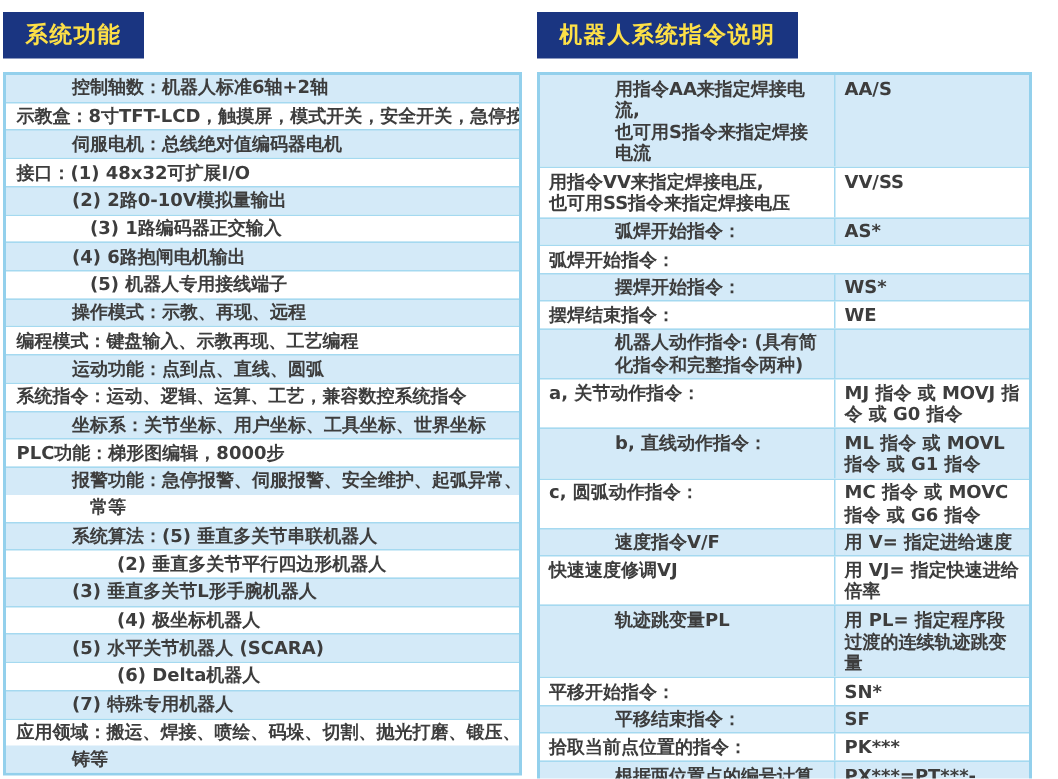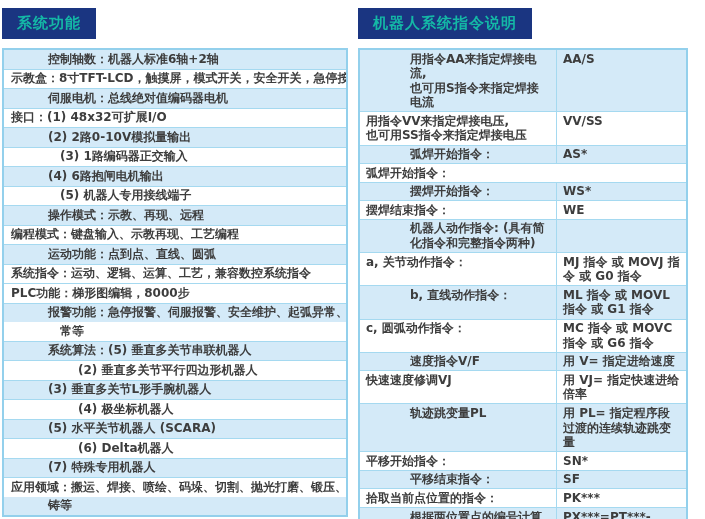--- a/index.html
+++ b/index.html
@@ -10,21 +10,21 @@
     --outer:#93d0ec;
     --text:#3d3d3d;
   }
   *{box-sizing:border-box;margin:0;padding:0;}
   html,body{width:705px;height:519px;overflow:hidden;background:#fff;
     font-family:"DejaVu Sans",sans-serif;color:var(--text);}
   .page{position:relative;width:705px;height:519px;display:flex;}
   .col{display:flex;flex-direction:column;}
   .col-left{width:348px;margin-left:2px;}
   .col-right{width:330px;margin-left:8px;}
-  .badge{background:var(--header-bg);color:#14b8a6;font-weight:700;font-size:15px;
+  .badge{background:var(--header-bg);color:#fde047;font-weight:700;font-size:15px;
     height:31px;line-height:31px;padding:0 15px;margin-top:8px;
     display:inline-block;align-self:flex-start;letter-spacing:1px;}
   .table{border:2px solid var(--outer);margin-top:9px;background:#fff;}
   
   .lt{width:346px;height:469px;display:flex;flex-direction:column;}
   .lt-line{flex:1;display:flex;align-items:center;font-size:12px;font-weight:700;
     white-space:nowrap;overflow:hidden;border-top:1px solid var(--border);}
   .lt-line.first,.lt-line.cont{border-top:none;}
   .ind-0{padding-left:7px;}
   .ind-1{padding-left:56px;}
@@ -51,20 +51,21 @@
         <div class="lt-line ind-0 bg-blue">伺服电机：总线绝对值编码器电机</div>
         <div class="lt-line ind-0 bg-white">接口：(1) 48x32可扩展I/O</div>
         <div class="lt-line ind-1 bg-blue">(2) 2路0-10V模拟量输出</div>
         <div class="lt-line ind-1 bg-white">(3) 1路编码器正交输入</div>
         <div class="lt-line ind-1 bg-blue">(4) 6路抱闸电机输出</div>
         <div class="lt-line ind-1 bg-white">(5) 机器人专用接线端子</div>
         <div class="lt-line ind-0 bg-blue">操作模式：示教、再现、远程</div>
         <div class="lt-line ind-0 bg-white">编程模式：键盘输入、示教再现、工艺编程</div>
         <div class="lt-line ind-0 bg-blue">运动功能：点到点、直线、圆弧</div>
         <div class="lt-line ind-0 bg-white">系统指令：运动、逻辑、运算、工艺，兼容数控系统指令</div>
+        <div class="lt-line ind-0 bg-blue">坐标系：关节坐标、用户坐标、工具坐标、世界坐标</div>
         <div class="lt-line ind-0 bg-white">PLC功能：梯形图编辑，8000步</div>
         <div class="lt-line ind-0 bg-blue">报警功能：急停报警、伺服报警、安全维护、起弧异常、坐标系异</div>
         <div class="lt-line ind-1 bg-white cont">常等</div>
         <div class="lt-line ind-0 bg-blue">系统算法：(5) 垂直多关节串联机器人</div>
         <div class="lt-line ind-2 bg-white">(2) 垂直多关节平行四边形机器人</div>
         <div class="lt-line ind-2 bg-blue">(3) 垂直多关节L形手腕机器人</div>
         <div class="lt-line ind-2 bg-white">(4) 极坐标机器人</div>
         <div class="lt-line ind-2 bg-blue">(5) 水平关节机器人 (SCARA)</div>
         <div class="lt-line ind-2 bg-white">(6) Delta机器人</div>
         <div class="lt-line ind-2 bg-blue">(7) 特殊专用机器人</div>

